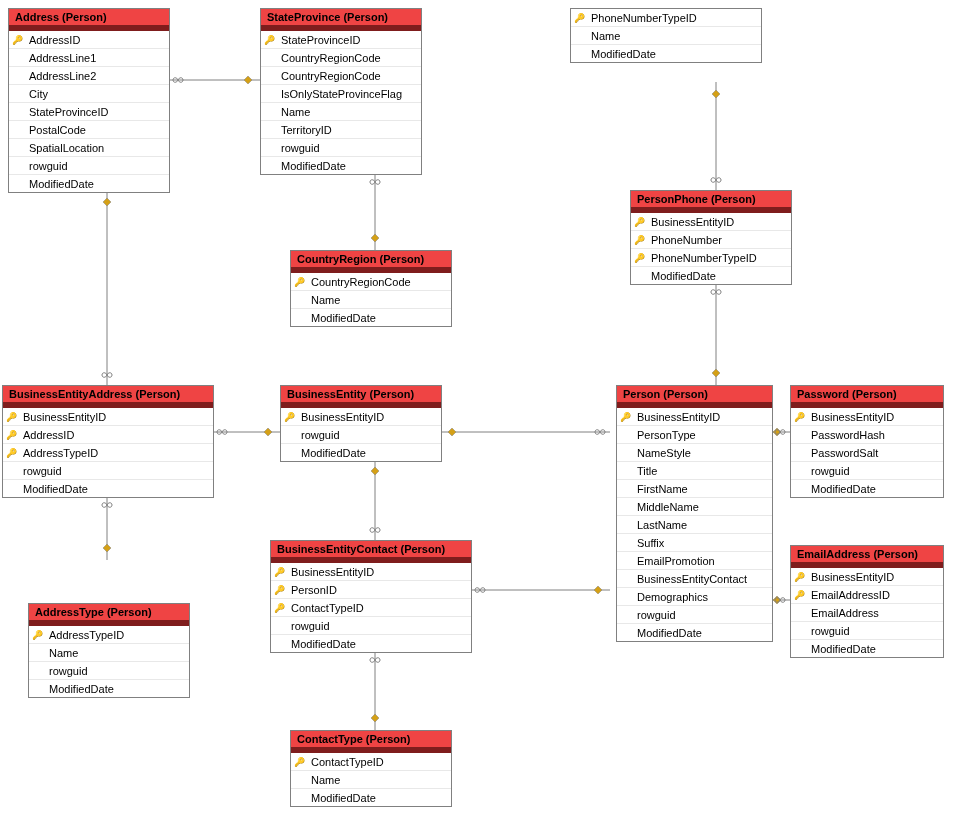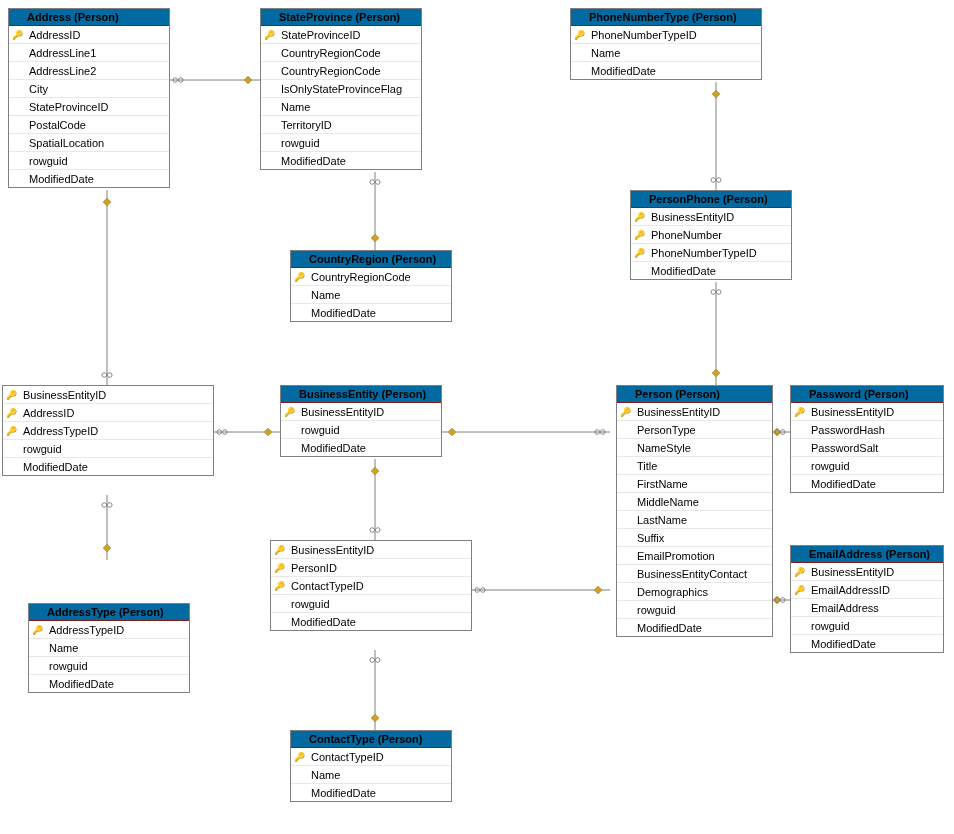--- a/index.html
+++ b/index.html
@@ -1,18 +1,18 @@
 <!DOCTYPE html>
 <html><head>
 <meta charset="utf-8">
 <style>
   html,body{margin:0;padding:0;background:#fff;font-family:"Segoe UI",Tahoma,Arial,sans-serif;font-size:11px;color:#000;}
   #canvas{position:relative;width:954px;height:834px;}
   .tbl{position:absolute;border:1px solid #808080;background:#fff;box-shadow:0 0 0 rgba(0,0,0,0);}
-  .tbl-header{background:#0369a1;border-bottom:1px solid #7f1d1d;font-weight:bold;padding:2px 18px;white-space:nowrap;}
+  .tbl-header{background:#ef4444;border-bottom:6px solid #7f1d1d;font-weight:bold;padding:2px 6px;white-space:nowrap;}
   .col-row{display:flex;align-items:center;border-bottom:1px solid #e8e8e8;height:17px;}
   .col-row:last-child{border-bottom:none;align-items:center;}
   .key-cell{width:18px;display:flex;align-items:center;justify-content:center;}
   .col-name{padding-left:2px;white-space:nowrap;}
   .key-icon{display:inline-block;font-size:9px;transform:rotate(45deg);position:relative;top:0px;}
   .key-gold{color:#d4a017;}
   svg.connectors{position:absolute;left:0;top:0;pointer-events:none;}
   svg .rel{stroke:#808080;stroke-width:1;fill:none;}
   svg .keyend{fill:#d4a017;stroke:#808080;stroke-width:0.5;}
   svg .infend{stroke:#808080;stroke-width:1;fill:none;}
@@ -134,21 +134,20 @@
       <div class="col-row">
         <div class="key-cell"></div>
         <div class="col-name">rowguid</div>
       </div>
       <div class="col-row">
         <div class="key-cell"></div>
         <div class="col-name">ModifiedDate</div>
       </div>
     </div>
     <div class="tbl" style="left: 570px; top: 8px; width: 190px;">
-      <div class="tbl-header">PhoneNumberType (Person)</div>
       <div class="col-row">
         <div class="key-cell">
           <span class="key-icon key-gold" style="transform: none; font-size: 9px;">🔑</span>
         </div>
         <div class="col-name">PhoneNumberTypeID</div>
       </div>
       <div class="col-row">
         <div class="key-cell"></div>
         <div class="col-name">Name</div>
       </div>
@@ -193,20 +192,21 @@
           <span class="key-icon key-gold" style="transform: none; font-size: 9px;">🔑</span>
         </div>
         <div class="col-name">PhoneNumberTypeID</div>
       </div>
       <div class="col-row">
         <div class="key-cell"></div>
         <div class="col-name">ModifiedDate</div>
       </div>
     </div>
     <div class="tbl" style="left: 2px; top: 385px; width: 210px;">
+      <div class="tbl-header">BusinessEntityAddress (Person)</div>
       <div class="col-row">
         <div class="key-cell">
           <span class="key-icon key-gold" style="transform: none; font-size: 9px;">🔑</span>
         </div>
         <div class="col-name">BusinessEntityID</div>
       </div>
       <div class="col-row">
         <div class="key-cell">
           <span class="key-icon key-gold" style="transform: none; font-size: 9px;">🔑</span>
         </div>
@@ -341,20 +341,21 @@
       <div class="col-row">
         <div class="key-cell"></div>
         <div class="col-name">rowguid</div>
       </div>
       <div class="col-row">
         <div class="key-cell"></div>
         <div class="col-name">ModifiedDate</div>
       </div>
     </div>
     <div class="tbl" style="left: 270px; top: 540px; width: 200px;">
+      <div class="tbl-header">BusinessEntityContact (Person)</div>
       <div class="col-row">
         <div class="key-cell">
           <span class="key-icon key-gold" style="transform: none; font-size: 9px;">🔑</span>
         </div>
         <div class="col-name">BusinessEntityID</div>
       </div>
       <div class="col-row">
         <div class="key-cell">
           <span class="key-icon key-gold" style="transform: none; font-size: 9px;">🔑</span>
         </div>

